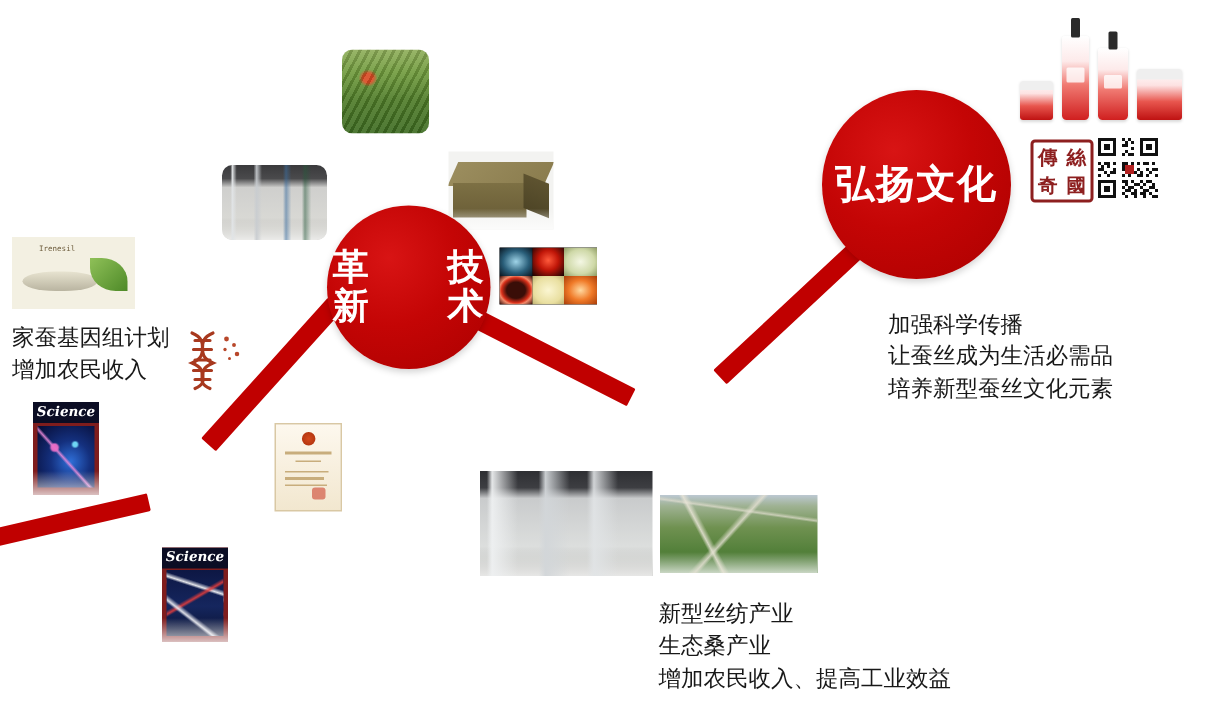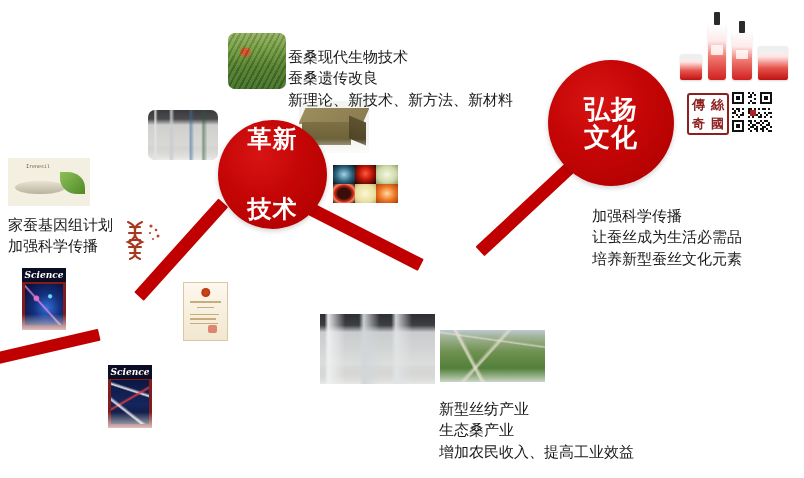--- a/index.html
+++ b/index.html
@@ -11,21 +11,21 @@
   }
   #stage{position:relative;width:804px;height:478px;background:#fff;overflow:hidden;}
 
   
   .link{position:absolute;background:#c00000;transform-origin:0 50%;border-radius:1px;}
 
   
   .node{
     position:absolute;border-radius:50%;
     background:radial-gradient(circle at 38% 32%, #d81414 0%, #c40505 45%, #ab0000 100%);
-    color:#fff;display:flex;flex-direction:column;
+    color:#fff;display:flex;flex-direction:row;
     align-items:center;justify-content:center;
     font-weight:bold;line-height:1.08;
     text-align:center;letter-spacing:1px;
     box-shadow:0 2px 5px rgba(0,0,0,.18);
     z-index:6;
   }
   .node span{display:block;}
 
   
   .txt{position:absolute;color:#181818;line-height:1.42;white-space:pre;z-index:7;}
@@ -343,37 +343,34 @@
         <rect x="10" y="20" width="1" height="1"></rect>
           <rect x="13" y="20" width="1" height="1"></rect>
         <rect x="16" y="20" width="1" height="1"></rect>
           <rect x="19" y="20" width="2" height="1"></rect>
       </g>
       <rect x="10" y="10" width="3" height="3" fill="#b32020"></rect>
     </svg>
   </div>
 
 
-  <div class="node" style="left:218px;top:120px;width:109px;height:109px;font-size:24px;gap:44px;">
+  <div class="node" style="left:218px;top:137px;width:109px;height:109px;font-size:24px;gap:44px;">
     <span>革新</span>
     <span>技术</span>
   </div>
 
 
   <div class="node" style="left:548px;top:60px;width:126px;height:126px;font-size:26px;">
     <span>弘扬</span>
     <span>文化</span>
   </div>
 
   <div class="txt" style="left:8px;top:215px;font-size:15px;">家蚕基因组计划
-加强科学传播</div>
-
-  <div class="txt" style="left:288px;top:47px;font-size:15px;">蚕桑现代生物技术
-蚕桑遗传改良
-新理论、新技术、新方法、新材料</div>
+增加农民收入</div>
+
 
   <div class="txt" style="left:439px;top:399px;font-size:15px;">新型丝纺产业
 生态桑产业
 增加农民收入、提高工业效益</div>
 
   <div class="txt" style="left:592px;top:206px;font-size:15px;">加强科学传播
 让蚕丝成为生活必需品
 培养新型蚕丝文化元素</div>
 
 </div>

